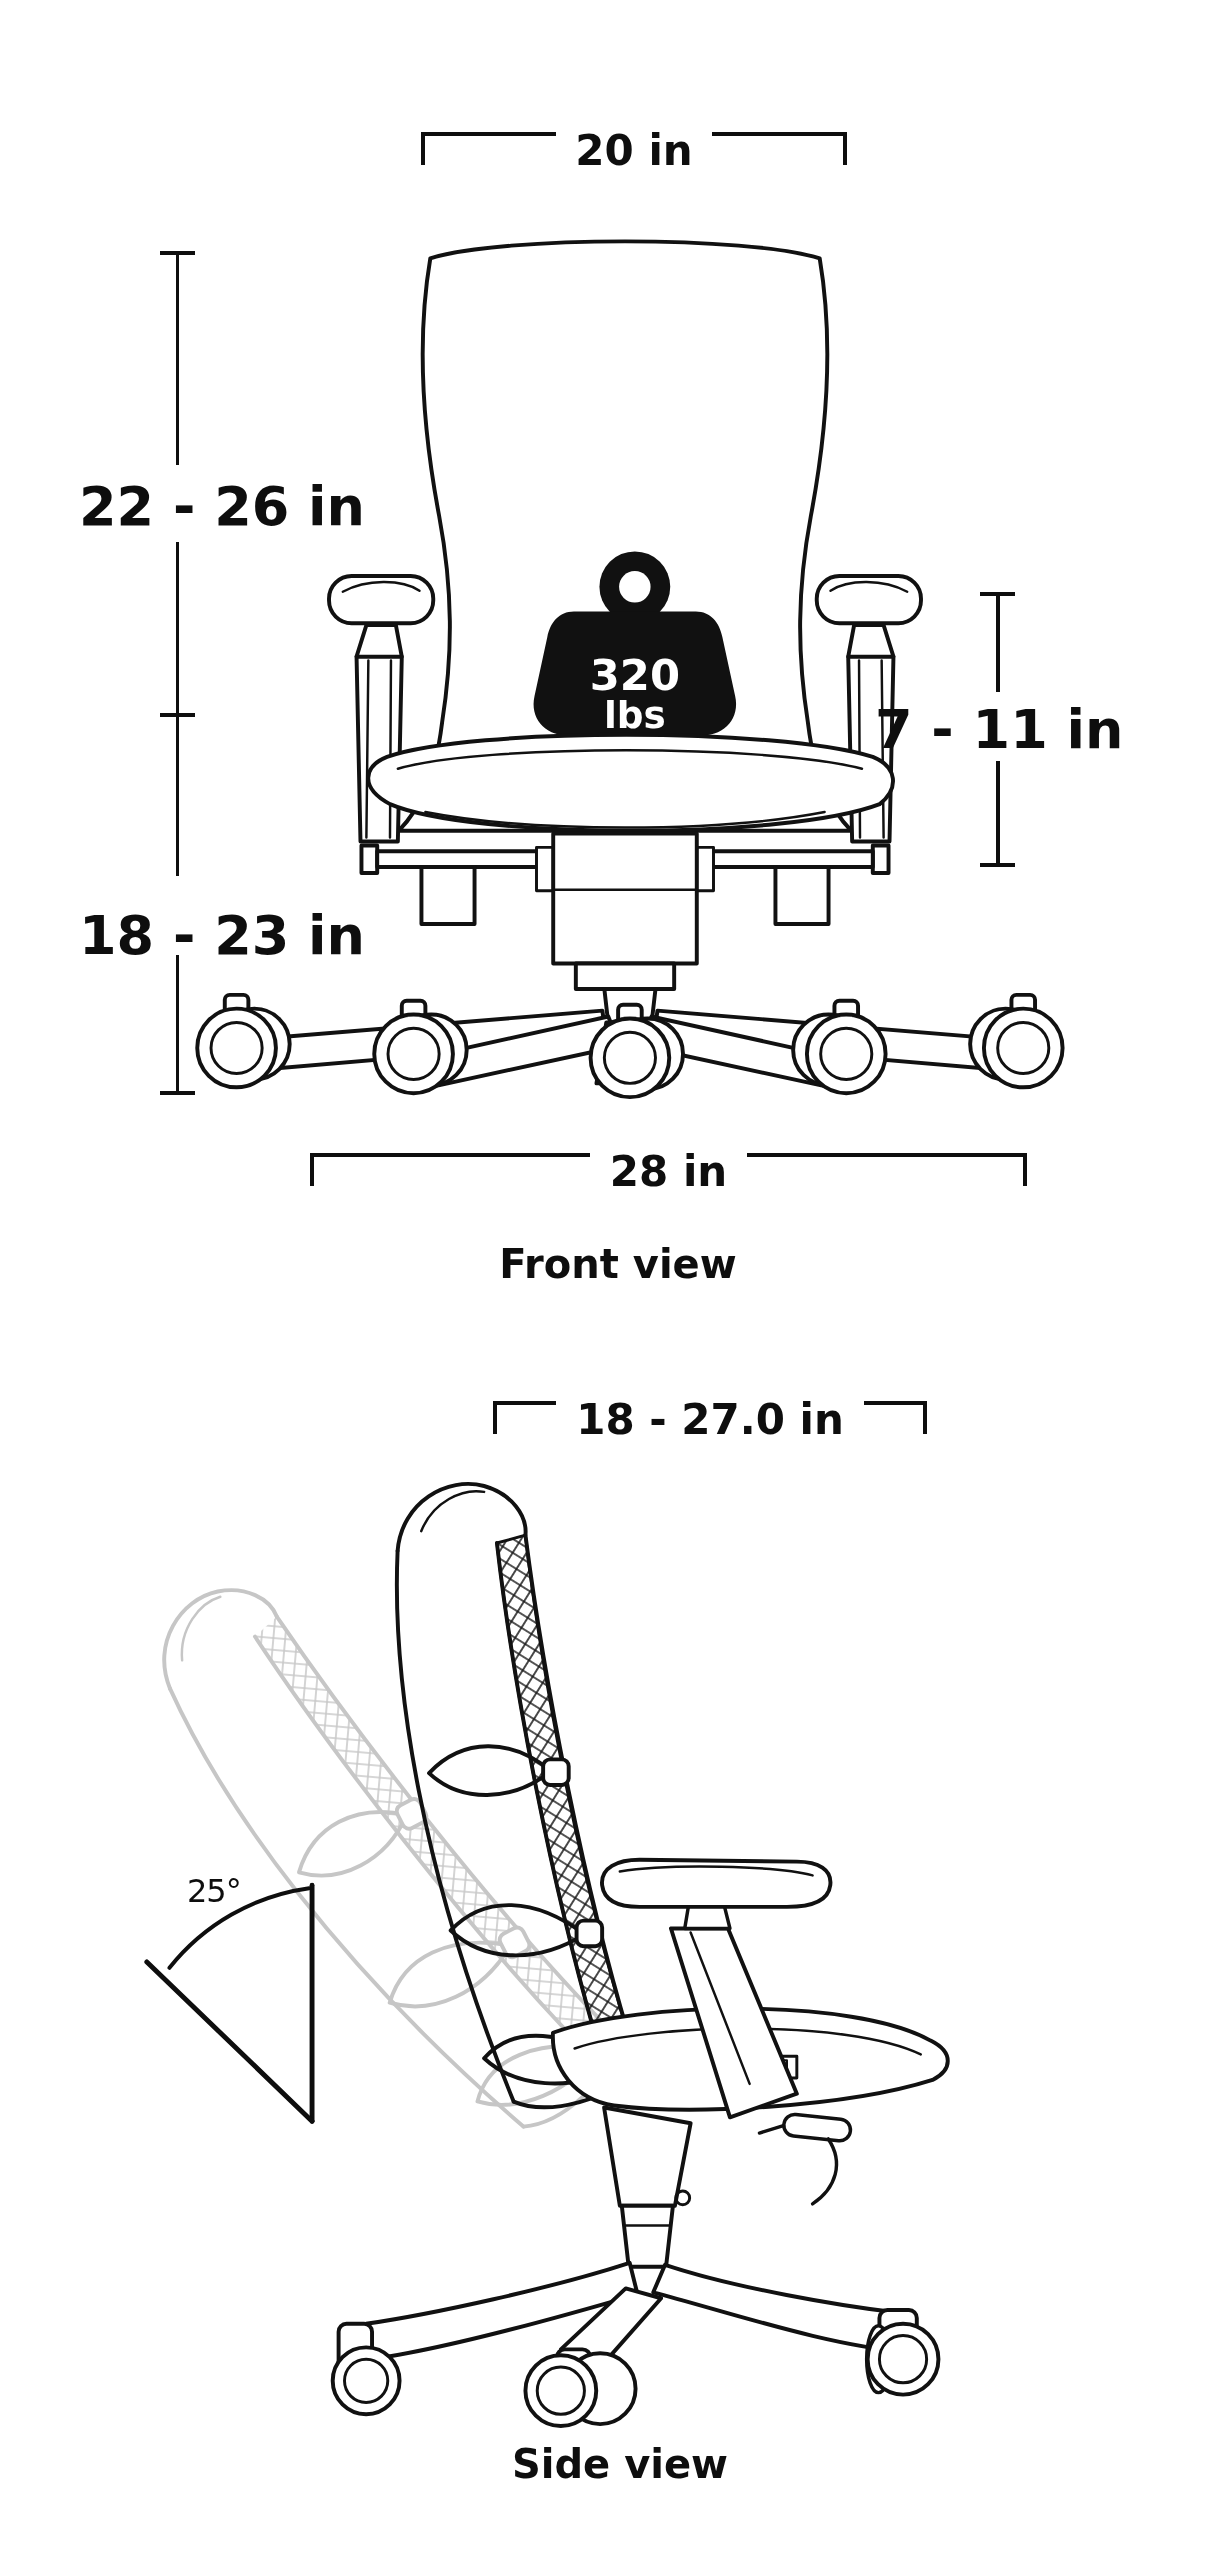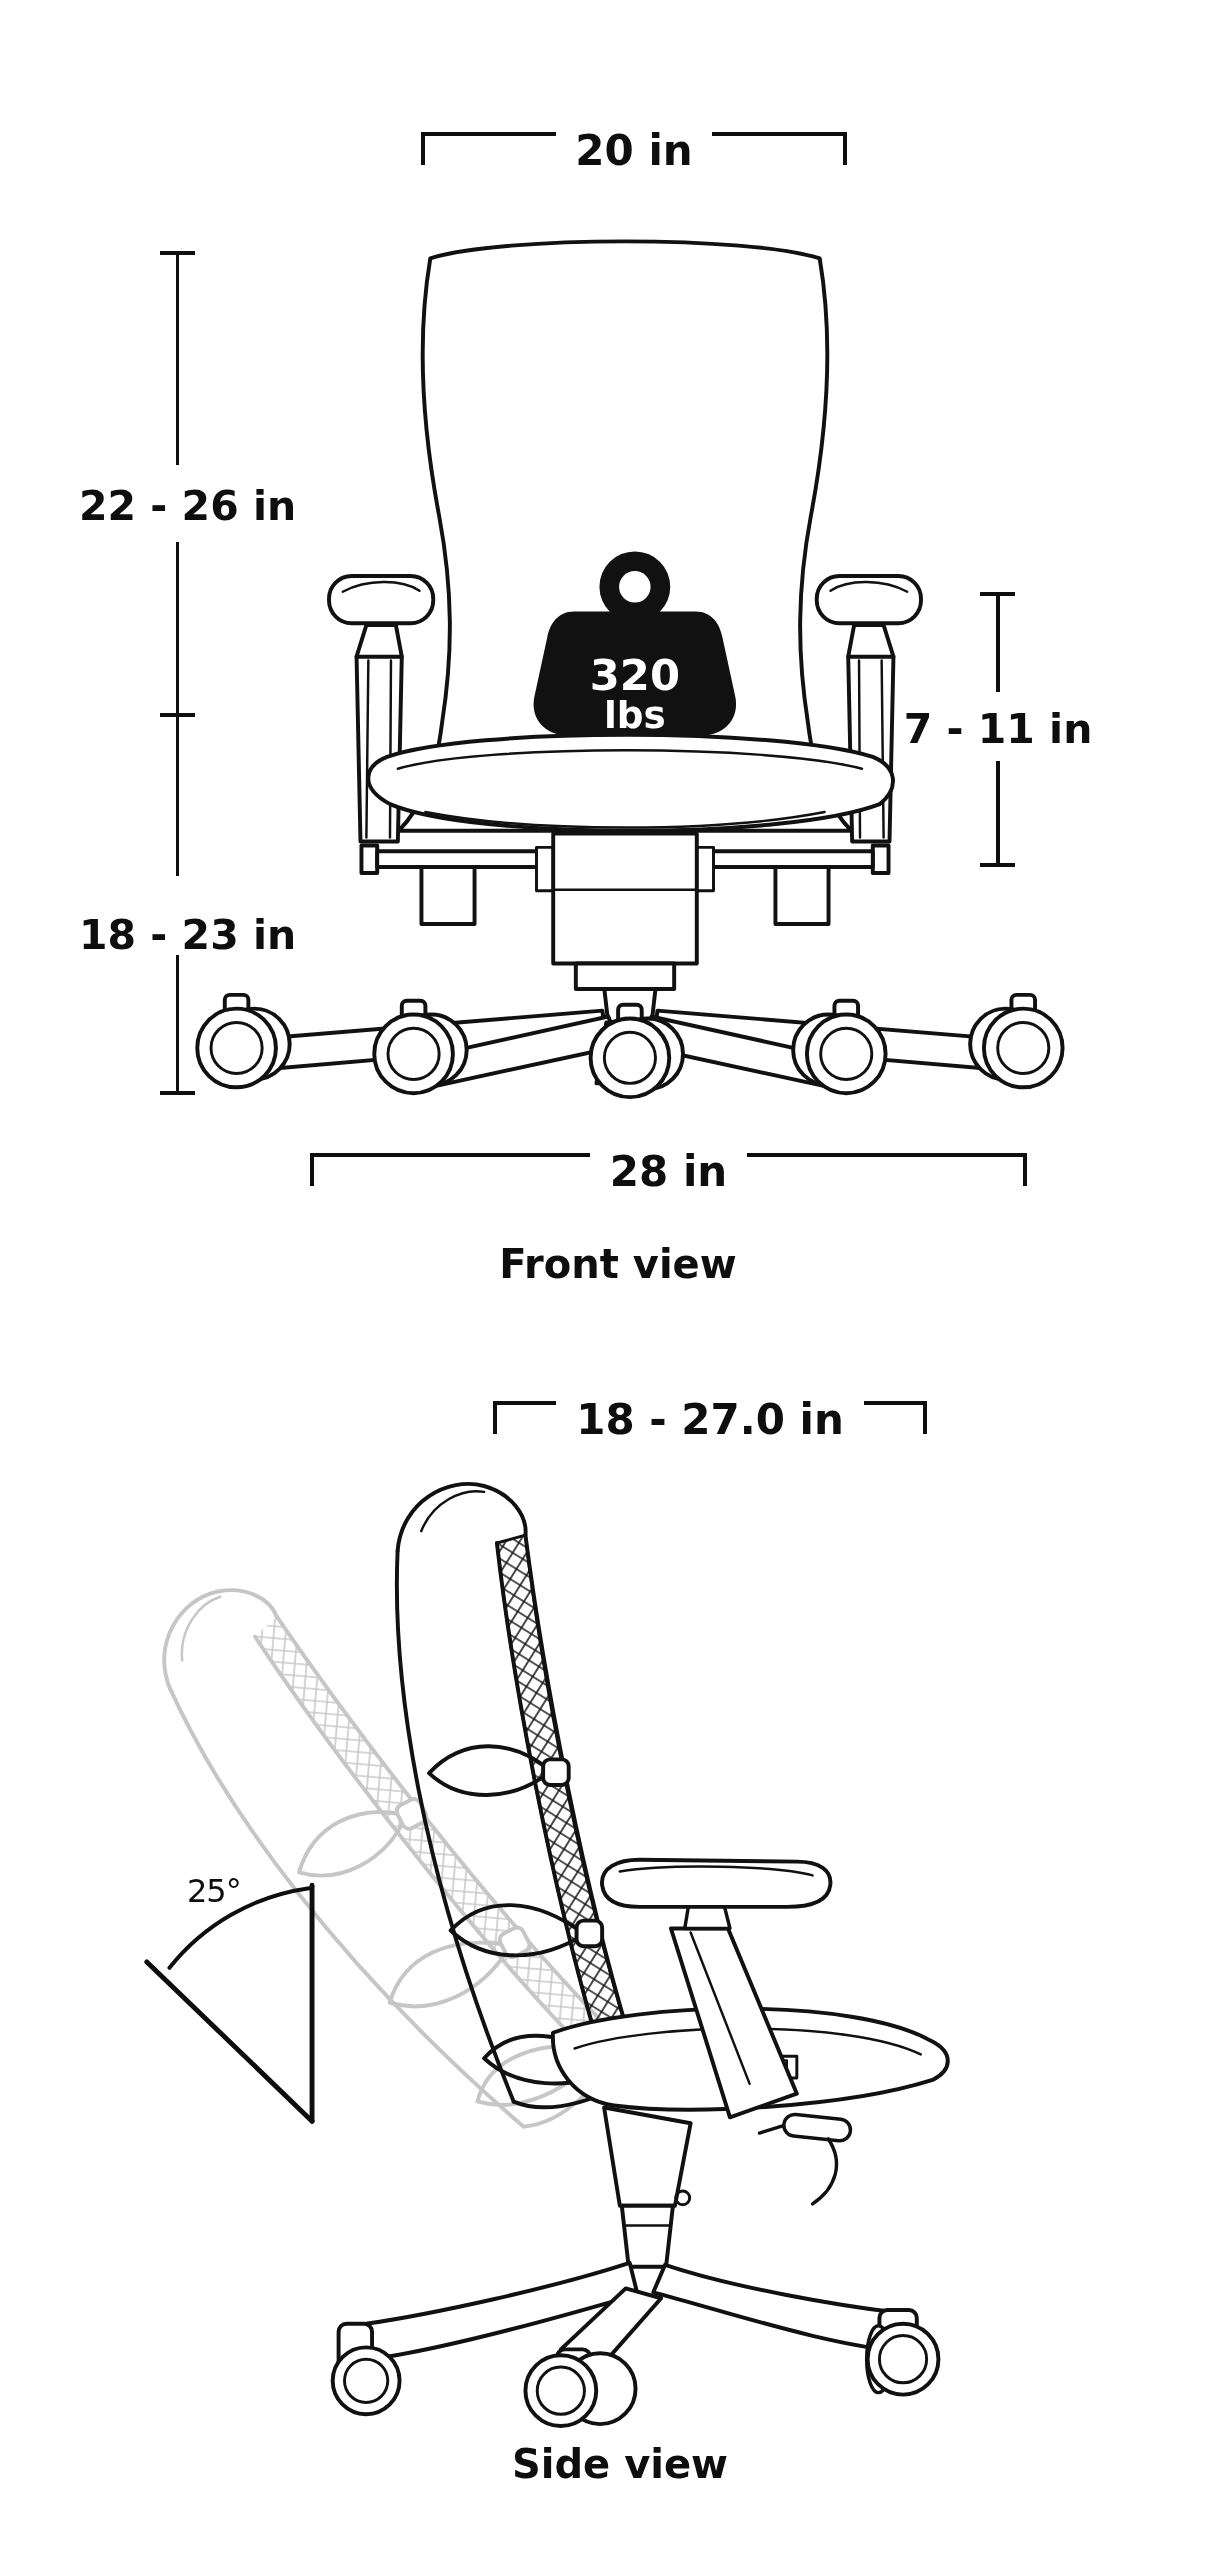--- a/index.html
+++ b/index.html
@@ -10,21 +10,21 @@
   .canvas svg{position:absolute;display:block;}
   
   .hdim{position:absolute;display:flex;}
   .hdim .tick{width:3.9px;height:33px;background:#0e0e0e;flex:0 0 auto;}
   .hdim .line{flex:1 1 auto;height:3.9px;background:#0e0e0e;}
   .hdim .lbl{flex:0 0 auto;padding:0 19.7px;font-size:42px;line-height:1;font-weight:700;white-space:nowrap;transform:translateY(-2px);}
   
   .vdim{position:absolute;}
   .vdim .htick{position:absolute;left:calc(50% - 17.7px);width:35px;height:3.9px;background:#0e0e0e;}
   .vdim .vline{position:absolute;left:calc(50% - 2px);width:3.9px;background:#0e0e0e;}
-  .vdim .lbl{position:absolute;left:0;width:100%;text-align:center;font-size:41px;line-height:55px;font-weight:700;white-space:nowrap;}
+  .vdim .lbl{position:absolute;left:0;width:100%;text-align:center;font-size:54px;line-height:55px;font-weight:700;white-space:nowrap;}
   
   .caption{position:absolute;text-align:center;font-size:40px;font-weight:700;}
   .angle-label{position:absolute;font-size:32px;line-height:1;font-weight:400;letter-spacing:-1px;}
 </style>
 </head>
 <body>
 
 <div class="canvas">
 
   <svg style="left:148px;top:221px;" width="954" height="885" viewBox="150 225 970 900" fill="none" stroke="#111111" stroke-width="4" stroke-linecap="round" stroke-linejoin="round">

